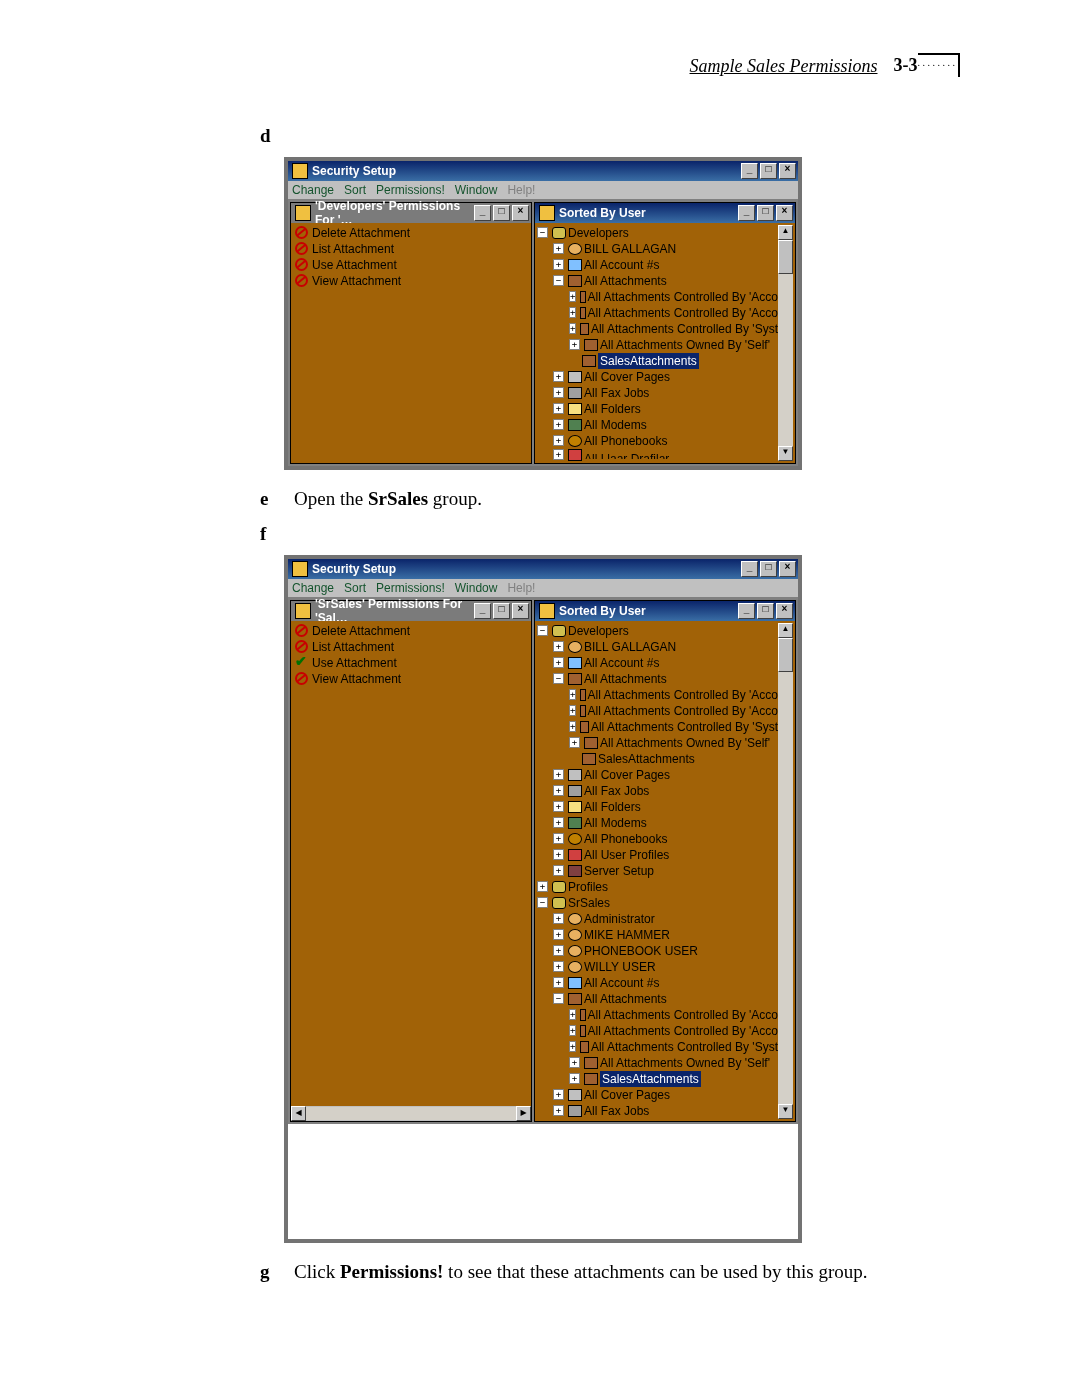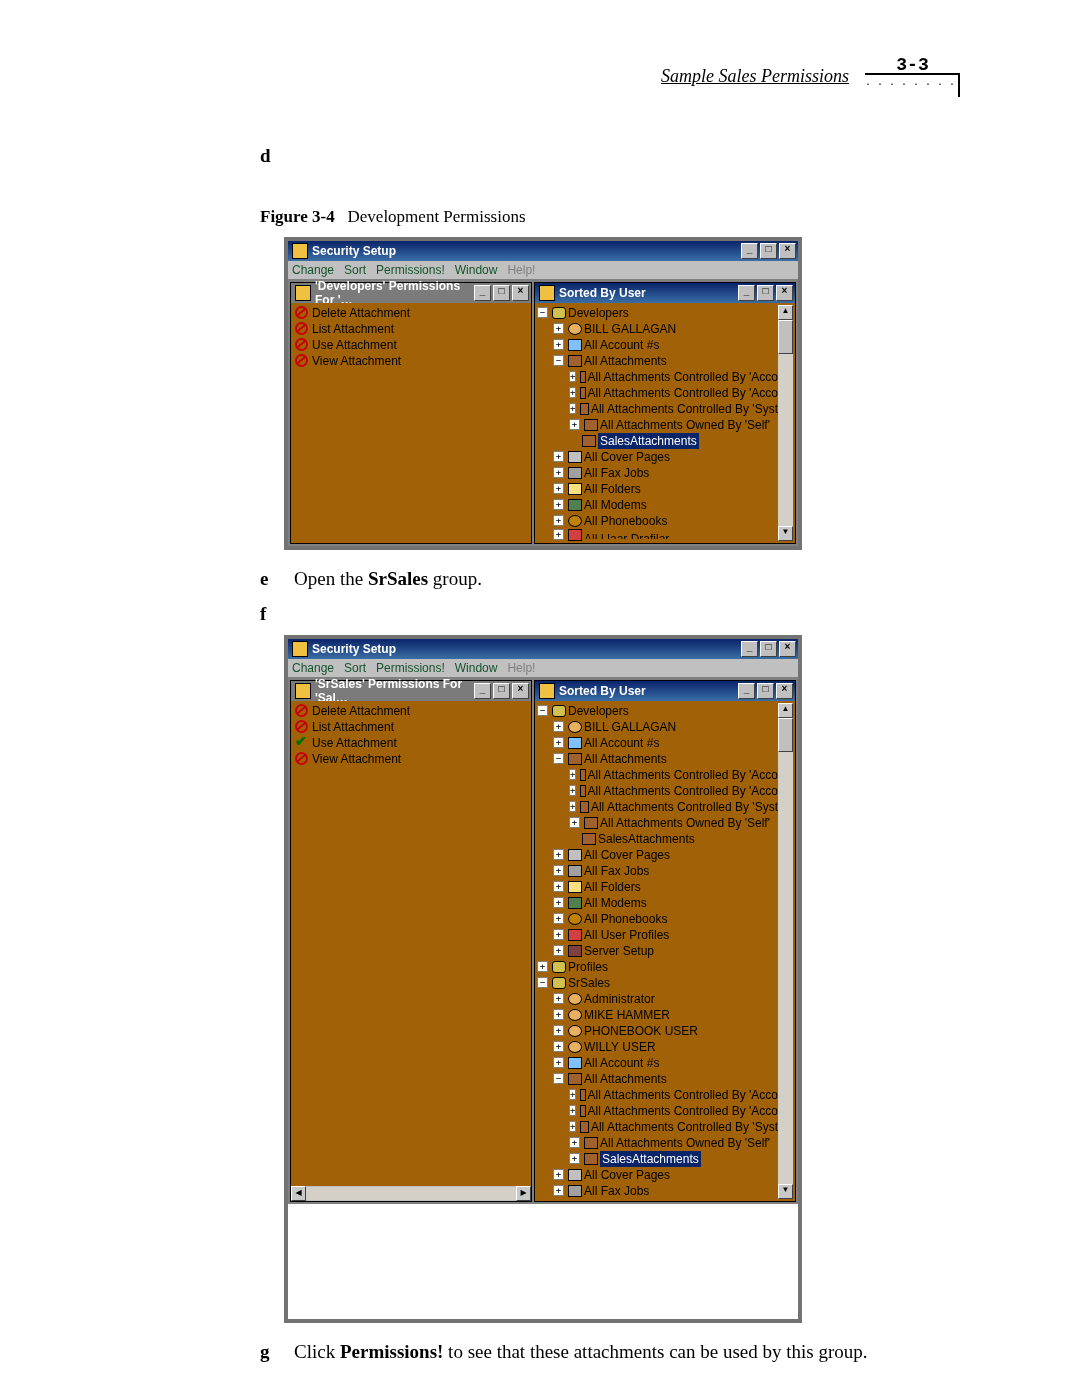--- a/index.html
+++ b/index.html
@@ -34,23 +34,22 @@
     font-size: 10px;
     margin-top: -2px;
     border-top: 2px solid #000;
     border-right: 2px solid #000;
     padding: 2px 3px 0 0;
     height: 20px;
     display: inline-block;
   }
   .header-block {
     display: flex;
-    flex-direction: column;
-    align-items: center;
-    font-family: Liberation Mono, monospace;
+    flex-direction: row;
+    align-items: flex-start;
   }
 
   .step {
     display: flex;
     margin: 10px 0 8px 0;
     font-size: 19px;
     line-height: 1.35;
   }
   .step .label {
     width: 34px;
@@ -314,23 +313,20 @@
       <span class="header-page">3-3</span>
       <span class="header-ornament">. . . . . . . .</span>
     </div>
   </div>
 
   <div style="height:36px"></div>
   <div class="step">
     <span class="label">d</span>
   </div>
 
-  <div class="figure-caption">
-    <b>Figure 3-4</b>&nbsp;&nbsp;&nbsp;<span>Development Permissions</span>
-  </div>
 
   <div class="mock-app">
     <div class="titlebar">
       <span class="title-icon"></span>
       <span class="title-text">Security Setup</span>
       <span class="win-btns">
         <span class="win-btn">_</span>
         <span class="win-btn">□</span>
         <span class="win-btn">×</span>
       </span>

